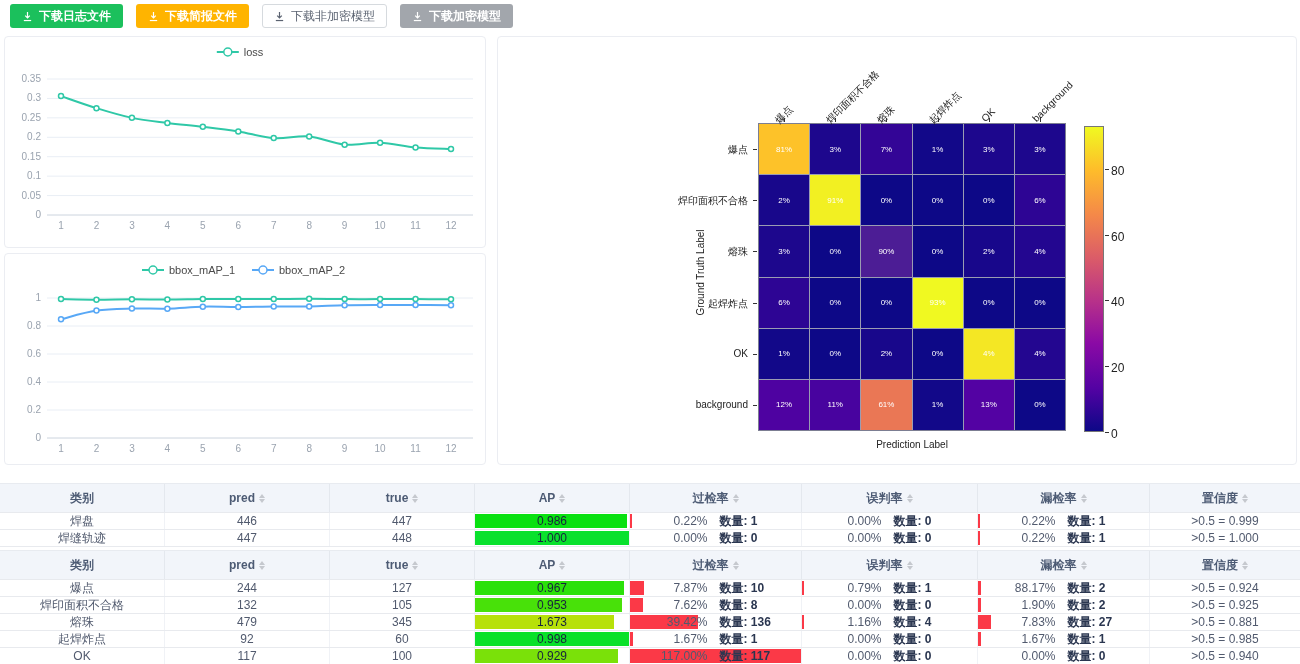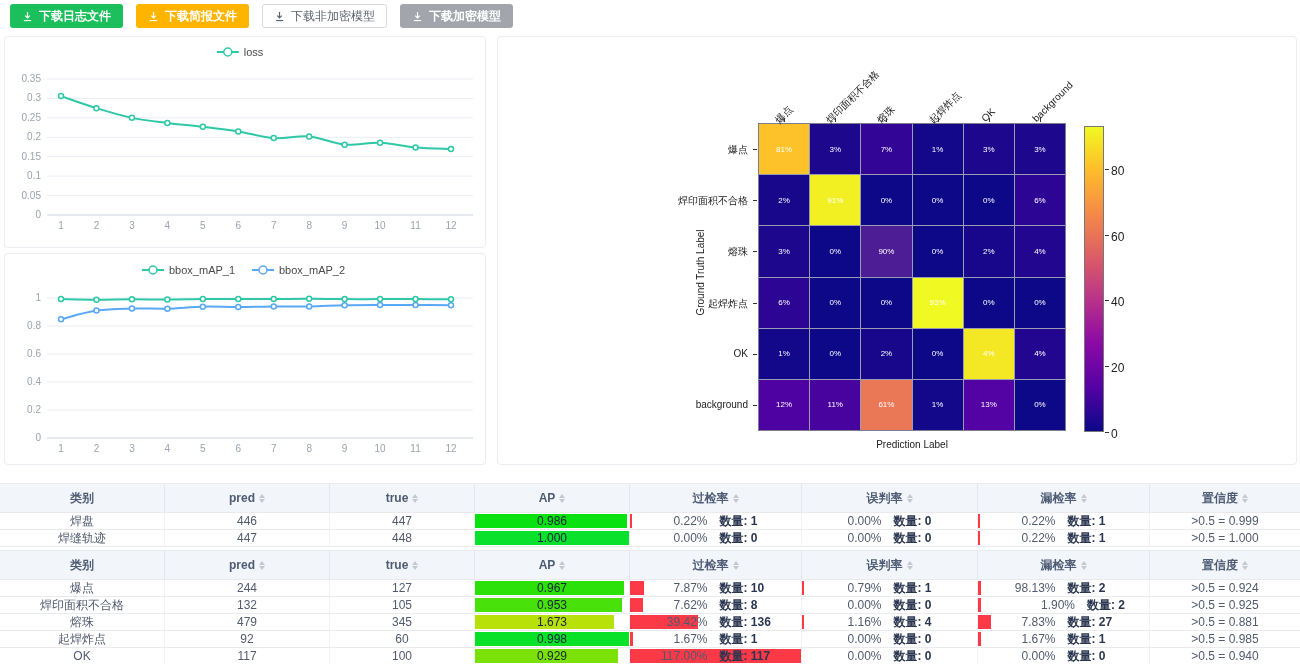--- a/index.html
+++ b/index.html
@@ -490,21 +490,21 @@
           <div class="tcell" style="width: 176px;">
             <span class="rate-bar" style="width: 2px;"></span>
             <span class="rate-wrap">
               <span class="rate-pct">0.79%</span>
               <span class="rate-cnt">数量: 1</span>
             </span>
           </div>
           <div class="tcell" style="width: 172px;">
             <span class="rate-bar" style="width: 2.7004px;"></span>
             <span class="rate-wrap">
-              <span class="rate-pct">98.13%</span>
+              <span class="rate-pct">88.17%</span>
               <span class="rate-cnt">数量: 2</span>
             </span>
           </div>
           <div class="tcell" style="width: 150px;">
             <span class="conf-txt">&gt;0.5 = 0.924</span>
           </div>
         </div>
         <div class="trow tbody-row">
           <div class="tcell" style="width: 165px;">焊印面积不合格</div>
           <div class="tcell" style="width: 165px;">132</div>
@@ -519,21 +519,21 @@
               <span class="rate-pct">7.62%</span>
               <span class="rate-cnt">数量: 8</span>
             </span>
           </div>
           <div class="tcell" style="width: 176px;">
             <span class="rate-wrap">
               <span class="rate-pct">0.00%</span>
               <span class="rate-cnt">数量: 0</span>
             </span>
           </div>
-          <div class="tcell" style="width: 172px; justify-content: flex-end;">
+          <div class="tcell" style="width: 172px;">
             <span class="rate-bar" style="width: 3.268px;"></span>
             <span class="rate-wrap">
               <span class="rate-pct">1.90%</span>
               <span class="rate-cnt">数量: 2</span>
             </span>
           </div>
           <div class="tcell" style="width: 150px;">
             <span class="conf-txt">&gt;0.5 = 0.925</span>
           </div>
         </div>

